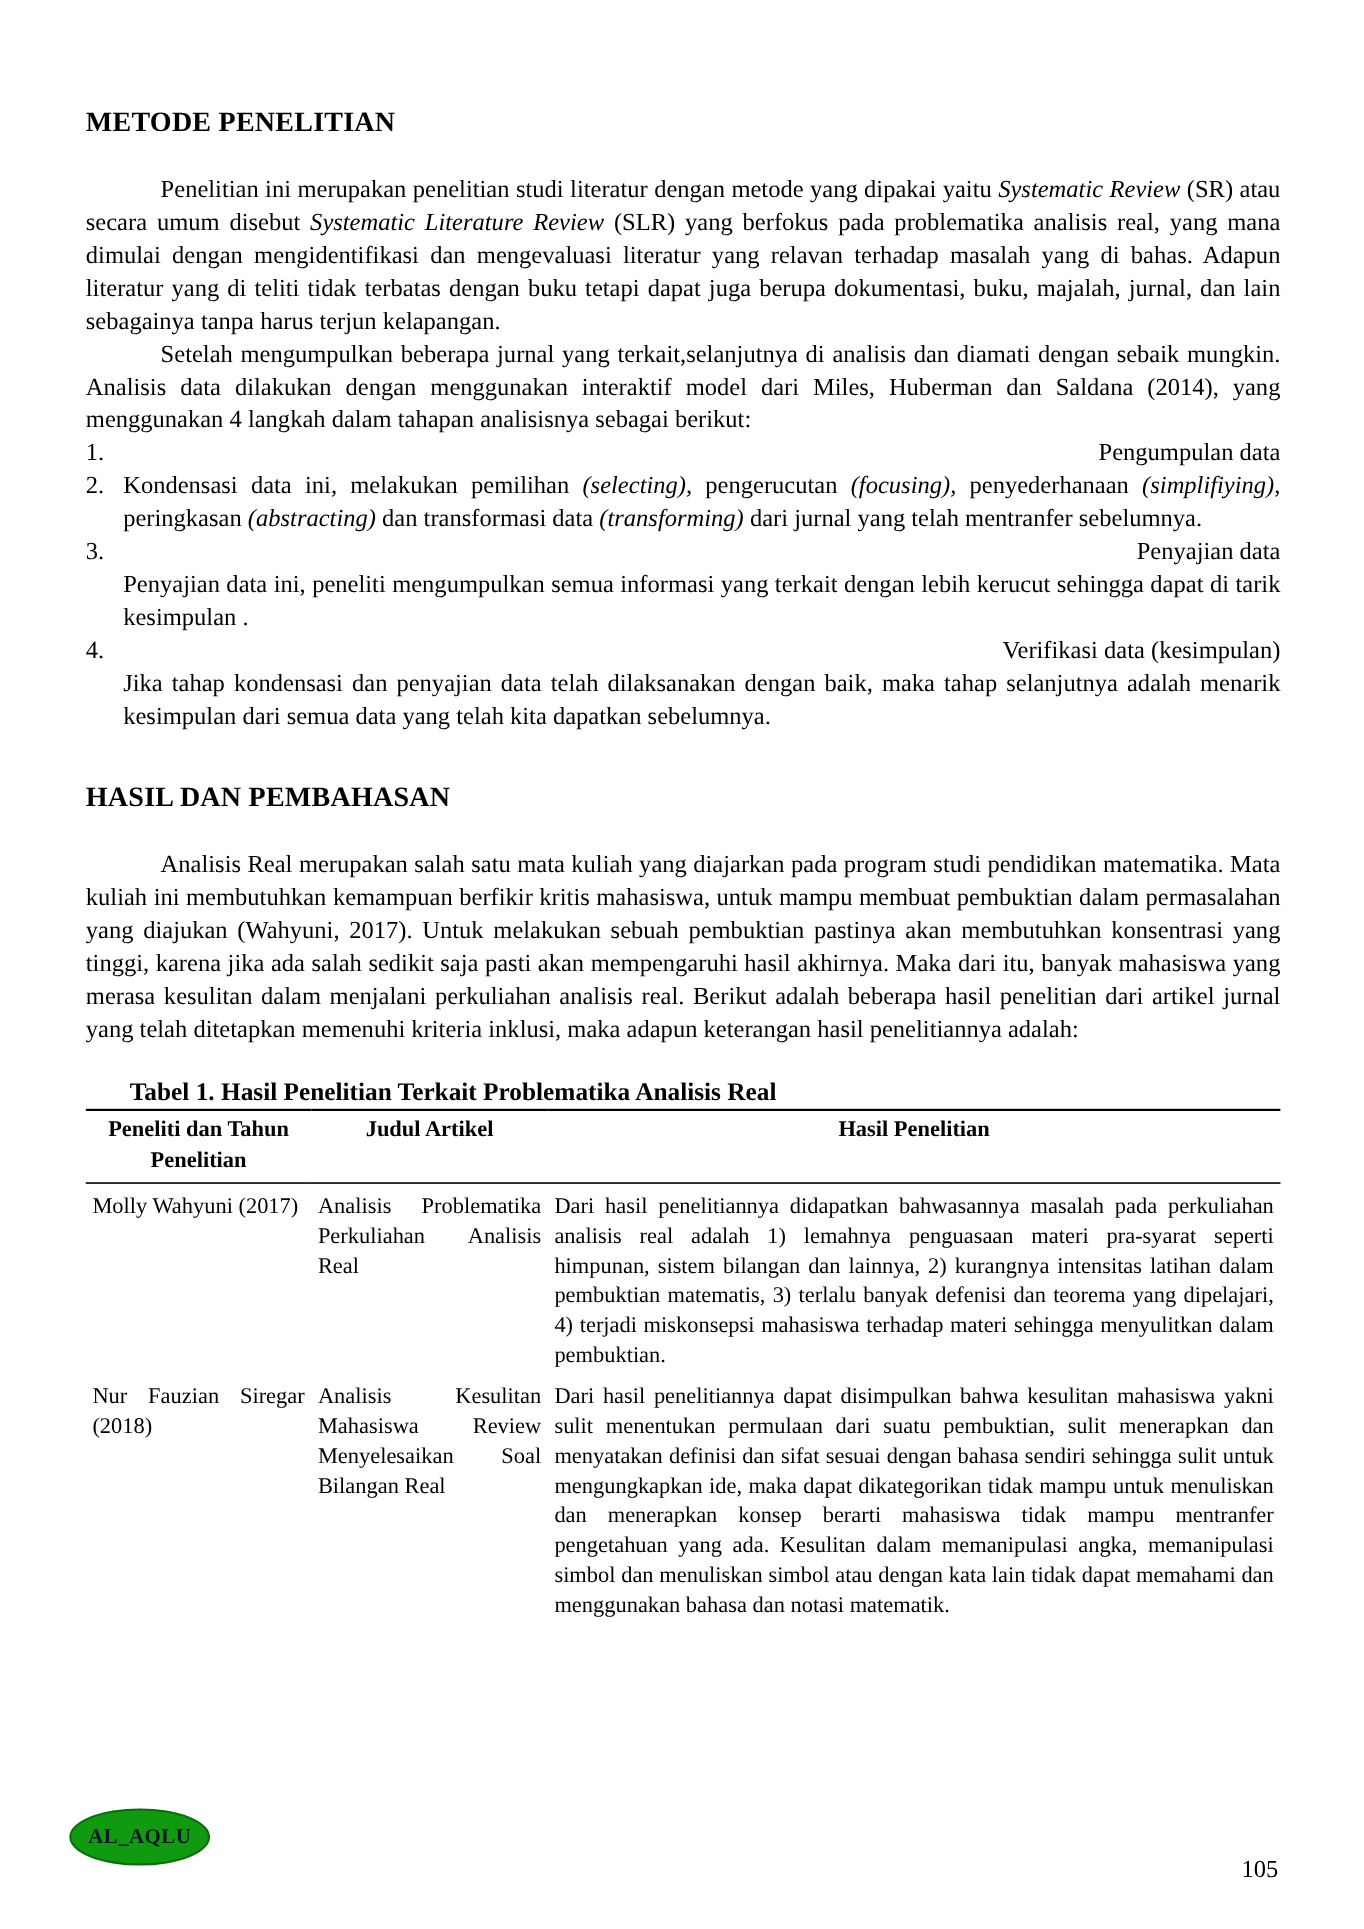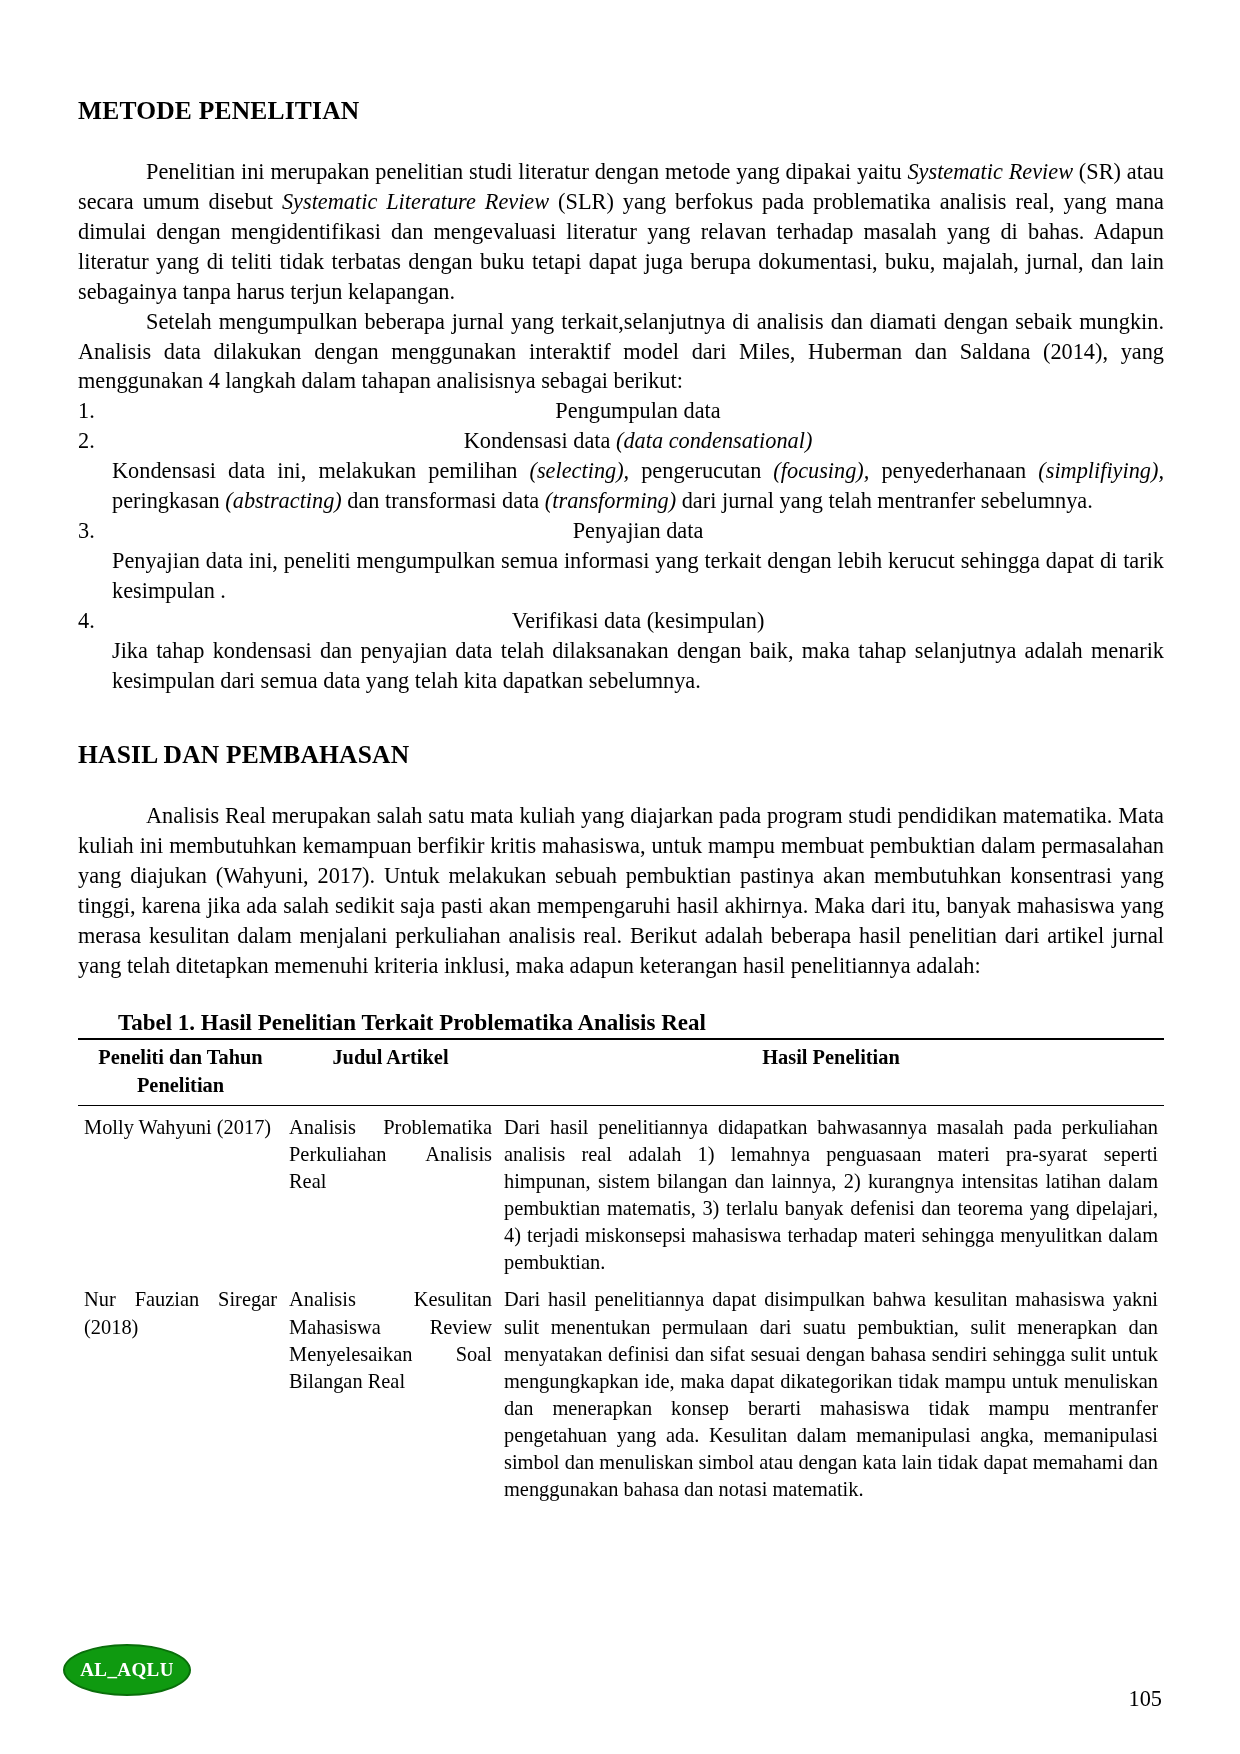--- a/index.html
+++ b/index.html
@@ -60,21 +60,21 @@
   ol.steps > li {
     position: relative;
     padding-left: 34px;
     margin: 0;
   }
   ol.steps > li .num {
     position: absolute;
     left: 0;
     top: 0;
   }
-  .step-title { text-align: center; }
+  .step-title { text-align: right; }
   .step-body {
     text-align: justify;
     text-justify: inter-word;
   }
   i { font-style: italic; }
 
   
   .table-wrap { margin-top: 28px; }
   .table-caption {
     text-align: left;
@@ -132,21 +132,21 @@
     background: #0f9a10;
     border: 2px solid #0a6e0b;
     display: flex;
     align-items: center;
     justify-content: center;
   }
   .logo-text {
     font-family: "Liberation Serif", serif;
     font-size: 19px;
     font-weight: bold;
-    color: #ffffff;
+    color: #0f172a;
     letter-spacing: 0.4px;
   }
   .page-number {
     position: absolute;
     right: 78px;
     bottom: 42px;
     font-size: 22.3px;
   }
 </style>
 </head>
@@ -163,21 +163,20 @@
 
     <p class="body-par indent"><span>Setelah mengumpulkan beberapa jurnal yang terkait,selanjutnya di analisis dan diamati dengan sebaik mungkin. Analisis data dilakukan dengan menggunakan interaktif model dari  Miles, Huberman dan Saldana (2014),  yang menggunakan 4 langkah dalam tahapan analisisnya sebagai berikut:</span></p>
 
     <ol class="steps">
       <li>
         <span class="num">1.</span>
         <div class="step-title"><span>Pengumpulan  data</span></div>
       </li>
       <li>
         <span class="num">2.</span>
-        <div class="step-title"><span>Kondensasi data </span><i>(data condensational)</i></div>
         <div class="step-body"><span>Kondensasi data ini, melakukan   pemilihan </span><i>(selecting),</i><span> pengerucutan </span><i>(focusing),</i><span> penyederhanaan </span><i>(simplifiying),</i><span> peringkasan </span><i>(abstracting)</i><span> dan transformasi data </span><i>(transforming)</i><span>  dari jurnal yang telah mentranfer sebelumnya.</span></div>
       </li>
       <li>
         <span class="num">3.</span>
         <div class="step-title"><span>Penyajian data</span></div>
         <div class="step-body"><span>Penyajian data ini, peneliti mengumpulkan semua informasi yang terkait dengan lebih kerucut sehingga dapat di tarik kesimpulan .</span></div>
       </li>
       <li>
         <span class="num">4.</span>
         <div class="step-title"><span>Verifikasi data (kesimpulan)</span></div>

